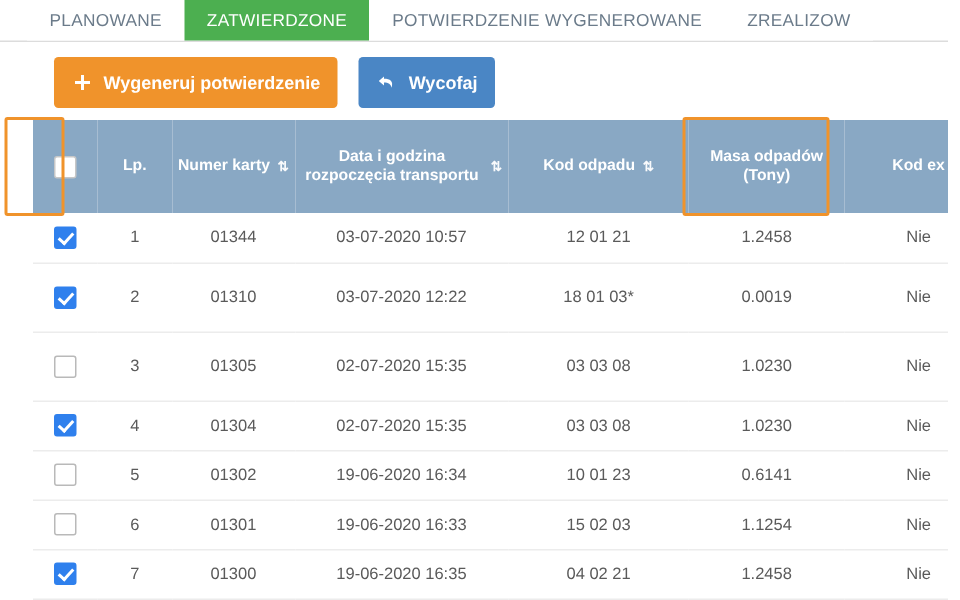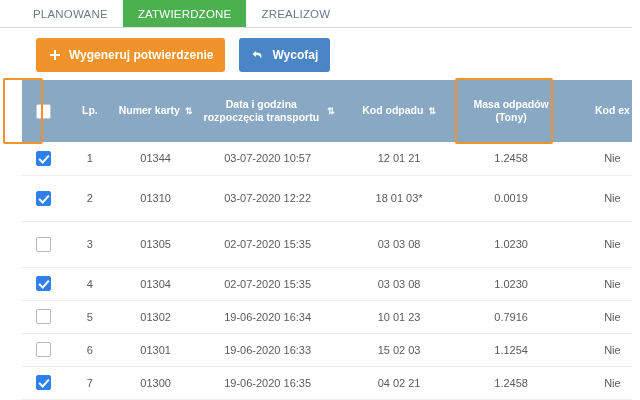--- a/index.html
+++ b/index.html
@@ -190,20 +190,23 @@
 <div id="app">
 
   <div class="tabbar">
     <div class="tab">
       <span>PLANOWANE</span>
     </div>
     <div class="tab active">
       <span>ZATWIERDZONE</span>
     </div>
     <div class="tab">
+      <span>POTWIERDZENIE WYGENEROWANE</span>
+    </div>
+    <div class="tab">
       <span>ZREALIZOW</span>
     </div>
   </div>
 
   <div class="actions">
     <button class="btn btn-orange">
       <span class="bico">
         <svg width="12" height="12" viewBox="0 0 12 12" aria-hidden="true">
           <rect x="5" y="1" width="2" height="10" fill="#ffffff"></rect>
           <rect x="1" y="5" width="10" height="2" fill="#ffffff"></rect>
@@ -302,21 +305,21 @@
           <td>03 03 08</td>
           <td>1.0230</td>
           <td>Nie</td>
         </tr>
         <tr>
           <td><span class="cb"></span></td>
           <td>5</td>
           <td>01302</td>
           <td>19-06-2020 16:34</td>
           <td>10 01 23</td>
-          <td>0.7916</td>
+          <td>0.6141</td>
           <td>Nie</td>
         </tr>
         <tr>
           <td><span class="cb"></span></td>
           <td>6</td>
           <td>01301</td>
           <td>19-06-2020 16:33</td>
           <td>15 02 03</td>
           <td>1.1254</td>
           <td>Nie</td>

